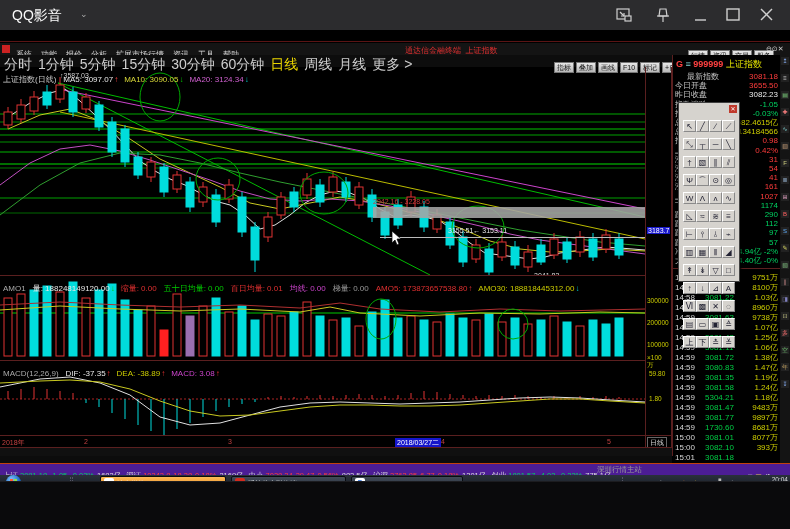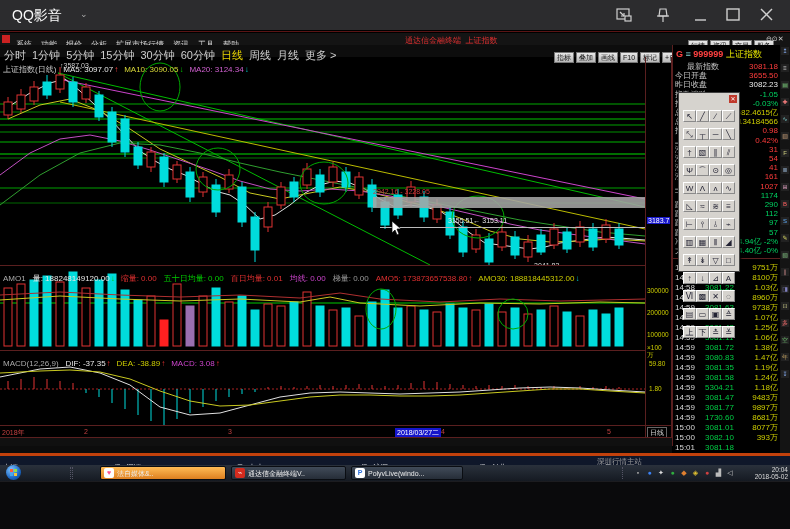--- a/index.html
+++ b/index.html
@@ -9,26 +9,26 @@
 .abs{position:absolute}
 
 #titlebar{left:0;top:0;width:790px;height:30px;background:#2c2c2e;color:#eee}
 #qq-name{left:12px;top:7px;font-size:14px;color:#fafafa}
 #qq-chev{left:80px;top:9px;font-size:9px;color:#aaa}
 #vid-title{left:0;top:9px;width:790px;text-align:center;font-size:12px;color:#e3e3e3}
 .tbico{top:4px;width:22px;height:22px;cursor:pointer}
 
 #pbar{left:0;top:481px;width:790px;height:48px;background:#0a0a0c;border-top:1px solid #1c1c20}
 
-#video{left:0;top:30px;width:790px;height:451px;background:#000}
+#video{left:0;top:40px;width:790px;height:451px;background:#000}
 .redline{height:1px;background:#5a1414}
 #menubar{left:0;top:3px;width:790px;height:12px;background:#141414}
 .mi{display:inline-block;margin-right:9px;color:#d8d8d8;font-size:8px;line-height:12px}
 #periodbar{left:0;top:15px;width:790px;height:12px;background:#0d0d0d}
-.pi{display:inline-block;margin-right:6px;color:#cfcfcf;font-size:11px;line-height:12px}
+.pi{display:inline-block;margin-right:6px;color:#cfcfcf;font-size:14px;line-height:12px}
 .pi.act{color:#e8d400}
 .gbtn{display:inline-block;font-size:7px;line-height:9px;color:#111;background:linear-gradient(#e8e8e8,#b8b8b8);
   border:1px solid #777;padding:0 2px;margin-right:2px}
 .hdr-seg{display:inline-block;margin-right:7px;font-size:8px;line-height:9px}
 .qrow{position:absolute;left:2px;right:2px;height:9px;font-size:8px;line-height:9px}
 .qlab{float:left;color:#c8c8c8}
 .qval{float:right}
 .trow{position:absolute;left:2px;right:2px;height:10px;font-size:8px;line-height:10px}
 .cell13{width:13px;height:12px;display:inline-block;text-align:center;font-size:8px;line-height:12px;color:#223;
   background:#d6d3ce;border-top:1px solid #fff;border-left:1px solid #fff;border-right:1px solid #8a8a8a;border-bottom:1px solid #8a8a8a;cursor:pointer}
@@ -592,21 +592,21 @@
       </div>
 
     <div class="abs" style="left:678px;top:62px;width:62px;height:180px;background:#d6d3ce;border:1px solid #404040;box-shadow:1px 1px 2px #000;z-index:5">
       <div class="abs" style="right:2px;top:2px;width:8px;height:8px;background:#c0392b;color:#fff;font-size:6px;line-height:8px;text-align:center;cursor:pointer">✕</div>
       <div class="abs" id="dt-grid" style="left:4px;top:12px;width:54px"><span class="cell13">↖</span><span class="cell13">╱</span><span class="cell13">∕</span><span class="cell13">⟋</span><span class="cell13">⤡</span><span class="cell13">┬</span><span class="cell13">─</span><span class="cell13">╲</span><span class="cell13">†</span><span class="cell13">▧</span><span class="cell13">∥</span><span class="cell13">⫽</span><span class="cell13">Ψ</span><span class="cell13">⌒</span><span class="cell13">⊙</span><span class="cell13">◎</span><span class="cell13">W</span><span class="cell13">Λ</span><span class="cell13">ᴧ</span><span class="cell13">∿</span><span class="cell13">◺</span><span class="cell13">≈</span><span class="cell13">≋</span><span class="cell13">≡</span><span class="cell13">⊢</span><span class="cell13">⫯</span><span class="cell13">⫰</span><span class="cell13">⌁</span><span class="cell13">▥</span><span class="cell13">▦</span><span class="cell13">⫴</span><span class="cell13">◢</span><span class="cell13">↟</span><span class="cell13">↡</span><span class="cell13">▽</span><span class="cell13">□</span><span class="cell13">↑</span><span class="cell13">↓</span><span class="cell13">⊿</span><span class="cell13">A</span><span class="cell13">Ⅵ</span><span class="cell13">▩</span><span class="cell13">✕</span><span class="cell13">◌</span><span class="cell13">▤</span><span class="cell13">▭</span><span class="cell13">▣</span><span class="cell13">≙</span><span class="cell13">上</span><span class="cell13">下</span><span class="cell13">≛</span><span class="cell13">≚</span></div>
     </div>
 
     <div class="abs" id="tabsrow1" style="left:0;top:407px;width:672px;height:9px;background:#101010;border-top:1px solid #5a1f1f"><span class="tab1">指标</span><span class="tab1">模板</span><span class="tab1 act">全部</span><span class="tab1">大盘</span><span class="tab1">主图</span><span class="tab1">量MILL</span><span class="tab1">量</span><span class="tab1">打</span><span class="tab1">中</span><span class="tab1">有</span><span class="tab1">市场</span><span class="tab1">杭</span><span class="tab1">煤2</span><span class="tab1">螺纹头</span><span class="tab1">长线</span><span class="tab1">超中长</span><span class="tab1">大小</span><span class="tab1">主图3</span><span class="tab1">候备</span><span class="tab1">通道</span><span class="tab1">墙柱6</span><span class="tab1">墙柱</span></div>
     <div class="abs" id="tabsrow2" style="left:0;top:416px;width:672px;height:8px;background:#0c0c0c"><span class="tab1">开弹窗</span><span class="tab1">扩展八</span><span class="tab1">关联报价</span></div>
 
-    <div class="abs" style="left:0;top:423px;width:790px;height:12px;background:#0f172a;border-top:3px solid #c2410c">
+    <div class="abs" style="left:0;top:423px;width:790px;height:12px;background:#4c1d95;border-top:1px solid #c2410c">
       <span class="abs" id="status-left" style="left:3px;top:0;white-space:nowrap"><span class="sseg"><span style="color: rgb(221, 221, 221);">上证</span><span style="color: rgb(0, 208, 96); margin-left: 2px;">3081.18</span><span style="color: rgb(0, 208, 96); margin-left: 3px;">-1.05</span><span style="color: rgb(0, 208, 96); margin-left: 3px;">-0.03%</span><span style="color: rgb(221, 221, 221); margin-left: 3px;">1682亿</span></span><span class="sseg"><span style="color: rgb(221, 221, 221);">深证</span><span style="color: rgb(255, 60, 60); margin-left: 2px;">10342.8</span><span style="color: rgb(255, 60, 60); margin-left: 3px;">18.38</span><span style="color: rgb(255, 60, 60); margin-left: 3px;">0.18%</span><span style="color: rgb(221, 221, 221); margin-left: 3px;">2169亿</span></span><span class="sseg"><span style="color: rgb(221, 221, 221);">中小</span><span style="color: rgb(255, 60, 60); margin-left: 2px;">7038.24</span><span style="color: rgb(255, 60, 60); margin-left: 3px;">39.47</span><span style="color: rgb(255, 60, 60); margin-left: 3px;">0.56%</span><span style="color: rgb(221, 221, 221); margin-left: 3px;">883.5亿</span></span><span class="sseg"><span style="color: rgb(221, 221, 221);">沪深</span><span style="color: rgb(255, 60, 60); margin-left: 2px;">3763.85</span><span style="color: rgb(255, 60, 60); margin-left: 3px;">6.77</span><span style="color: rgb(255, 60, 60); margin-left: 3px;">0.18%</span><span style="color: rgb(221, 221, 221); margin-left: 3px;">1201亿</span></span><span class="sseg"><span style="color: rgb(221, 221, 221);">创业</span><span style="color: rgb(0, 208, 96); margin-left: 2px;">1801.57</span><span style="color: rgb(0, 208, 96); margin-left: 3px;">-4.03</span><span style="color: rgb(0, 208, 96); margin-left: 3px;">-0.22%</span><span style="color: rgb(221, 221, 221); margin-left: 3px;">775.1亿</span></span></span>
       <span class="abs" id="minibars1" style="left:437px;top:1px;height:9px"><span class="mb" style="height: 4px; background: rgb(47, 174, 62);"></span><span class="mb" style="height: 6px; background: rgb(47, 174, 62);"></span><span class="mb" style="height: 3px; background: rgb(208, 64, 64);"></span><span class="mb" style="height: 7px; background: rgb(47, 174, 62);"></span><span class="mb" style="height: 5px; background: rgb(47, 174, 62);"></span><span class="mb" style="height: 4px; background: rgb(47, 174, 62);"></span><span class="mb" style="height: 6px; background: rgb(47, 174, 62);"></span><span class="mb" style="height: 3px; background: rgb(208, 64, 64);"></span><span class="mb" style="height: 5px; background: rgb(47, 174, 62);"></span><span class="mb" style="height: 7px; background: rgb(47, 174, 62);"></span><span class="mb" style="height: 4px; background: rgb(47, 174, 62);"></span><span class="mb" style="height: 6px; background: rgb(47, 174, 62);"></span><span class="mb" style="height: 5px; background: rgb(208, 64, 64);"></span><span class="mb" style="height: 3px; background: rgb(47, 174, 62);"></span><span class="mb" style="height: 6px; background: rgb(47, 174, 62);"></span><span class="mb" style="height: 4px; background: rgb(47, 174, 62);"></span></span>
       <span class="abs" id="minibars2" style="left:532px;top:1px;height:9px"><span class="mb" style="height: 5px; background: rgb(47, 174, 62);"></span><span class="mb" style="height: 3px; background: rgb(47, 174, 62);"></span><span class="mb" style="height: 6px; background: rgb(208, 64, 64);"></span><span class="mb" style="height: 4px; background: rgb(47, 174, 62);"></span><span class="mb" style="height: 7px; background: rgb(47, 174, 62);"></span><span class="mb" style="height: 5px; background: rgb(47, 174, 62);"></span><span class="mb" style="height: 4px; background: rgb(47, 174, 62);"></span><span class="mb" style="height: 6px; background: rgb(208, 64, 64);"></span><span class="mb" style="height: 3px; background: rgb(47, 174, 62);"></span><span class="mb" style="height: 5px; background: rgb(47, 174, 62);"></span></span>
       <span class="abs" style="left:597px;top:1px;font-size:7.5px;color:#9a9a9a">深圳行情主站</span>
       <span class="abs" id="status-icons" style="left:748px;top:1px"><span style="font-size: 7px; color: rgb(204, 204, 204); margin-right: 3px;">□</span><span style="font-size: 7px; color: rgb(216, 192, 80); margin-right: 3px;">▤</span><span style="font-size: 7px; color: rgb(204, 204, 204); margin-right: 3px;">⇵</span></span>
     </div>
 
     <div class="abs" style="left:0;top:435px;width:790px;height:16px;background:linear-gradient(#2a313c,#151a22)">
       <span class="abs" style="left:6px;top:0;width:15px;height:15px;border-radius:50%;background:radial-gradient(circle at 35% 30%,#7fc4ff,#1a66c4 60%,#0b3a78)">
         <svg width="15" height="15">

